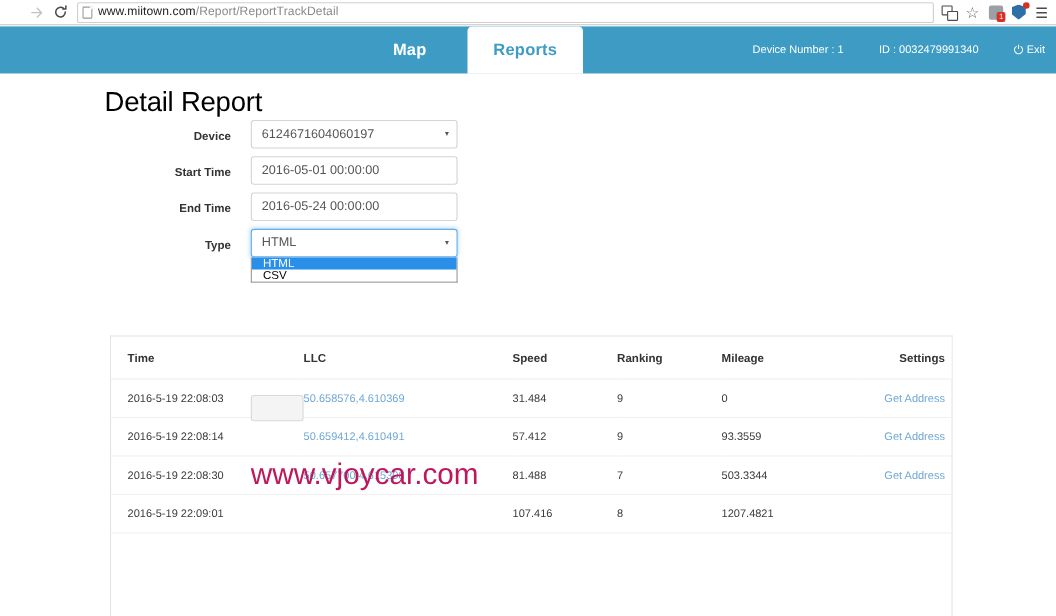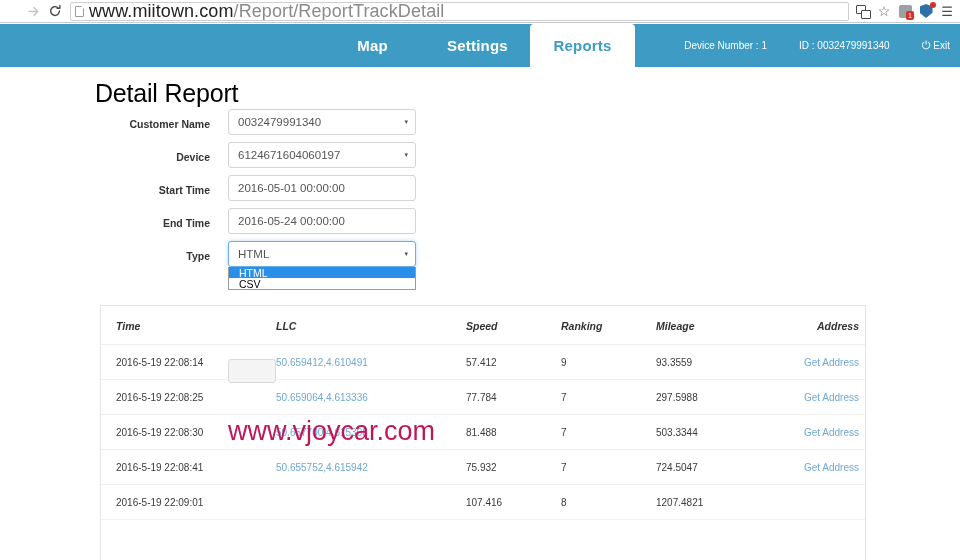--- a/index.html
+++ b/index.html
@@ -44,21 +44,21 @@
     margin-right: 5px;
     flex: 0 0 auto;
     position: relative;
   }
   #page-doc-icon:after {
     content: ""; position: absolute; right: -1px; top: -1px;
     border-left: 3px solid transparent;
     border-top: 3px solid #ffffff;
   }
   #url-text {
-    font-size: 18px; color: #222;
+    font-size: 11px; color: #222;
     white-space: nowrap;
     letter-spacing: 0.1px;
   }
   #url-text .dim { color: #8a8a8a; }
   .chrome-icon {
     width: 20px; height: 20px; margin-right: 1px;
     display: flex; align-items: center; justify-content: center;
     position: relative; flex: 0 0 auto;
   }
   #cast-icon:before {
@@ -203,21 +203,20 @@
     border: 1px solid #e4e4e4;
     border-bottom: none;
     overflow: hidden;
   }
   table { width: 100%; border-collapse: collapse; table-layout: fixed; }
   thead th {
     font-size: 10.5px; font-weight: bold; color: #333;
     text-align: left; padding: 14px 0 12px 0;
     border-bottom: 1px solid #eeeeee;
     background: #ffffff;
-    font-style: italic;
   }
   tbody td {
     font-size: 10px; color: #3a3a3a;
     padding: 12px 0 11px 0;
     border-bottom: 1px solid #f0f0f0;
     background: transparent;
   }
   .col-time   { width: 175px; padding-left: 15px !important; }
   .col-llc    { width: 190px; }
   .col-speed  { width: 95px; }
@@ -265,46 +264,38 @@
     </div>
   <div class="chrome-icon" id="shield-ext-icon">
       <span class="badge"></span>
     </div>
   <div class="chrome-icon" id="menu-icon">☰</div>
 </div>
 
 <div id="app-header" style="background: rgb(62, 156, 196);">
   <div id="nav-tabs">
     <div class="nav-tab">Map</div>
-    <div class="nav-tab">Settings</div>
     <div class="nav-tab active" style="color: rgb(62, 156, 196);">Reports</div>
   </div>
   <div id="header-right">
     <span>Device Number : 1</span>
     <span>ID : 0032479991340</span>
     <span id="exit-link">
       <span id="power-icon">⏻</span>
       <span>Exit</span>
     </span>
   </div>
 </div>
 
 <div id="page-body">
 
   <div id="page-title">Detail Report</div>
 
   <div id="report-form">
 
-    <div class="form-row">
-      <div class="form-label">Customer Name</div>
-      <div class="form-control select-control">
-        <span>0032479991340</span>
-        <span class="select-caret">▾</span>
-      </div>
-    </div>
 
     <div class="form-row">
       <div class="form-label">Device</div>
       <div class="form-control select-control">
         <span>6124671604060197</span>
         <span class="select-caret">▾</span>
       </div>
     </div>
 
     <div class="form-row">
@@ -339,54 +330,46 @@
 
   <div id="table-panel">
     <table>
       <thead>
         <tr>
           <th class="col-time">Time</th>
           <th class="col-llc">LLC</th>
           <th class="col-speed">Speed</th>
           <th class="col-rank">Ranking</th>
           <th class="col-mile">Mileage</th>
-          <th class="col-addr">Address</th>
+          <th class="col-addr">Settings</th>
         </tr>
       </thead>
       <tbody id="table-body">
+          <tr>
+            <td class="col-time">2016-5-19 22:08:03</td>
+            <td class="col-llc"><span class="llc-link">50.658576,4.610369</span></td>
+            <td class="col-speed">31.484</td>
+            <td class="col-rank">9</td>
+            <td class="col-mile">0</td>
+            <td class="col-addr"><span class="addr-link">Get Address</span></td>
+          </tr>
           <tr>
             <td class="col-time">2016-5-19 22:08:14</td>
             <td class="col-llc"><span class="llc-link">50.659412,4.610491</span></td>
             <td class="col-speed">57.412</td>
             <td class="col-rank">9</td>
             <td class="col-mile">93.3559</td>
             <td class="col-addr"><span class="addr-link">Get Address</span></td>
           </tr>
           <tr>
-            <td class="col-time">2016-5-19 22:08:25</td>
-            <td class="col-llc"><span class="llc-link">50.659064,4.613336</span></td>
-            <td class="col-speed">77.784</td>
-            <td class="col-rank">7</td>
-            <td class="col-mile">297.5988</td>
-            <td class="col-addr"><span class="addr-link">Get Address</span></td>
-          </tr>
-          <tr>
             <td class="col-time">2016-5-19 22:08:30</td>
             <td class="col-llc"><span class="llc-link">50.657700,4.615308</span></td>
             <td class="col-speed">81.488</td>
             <td class="col-rank">7</td>
             <td class="col-mile">503.3344</td>
-            <td class="col-addr"><span class="addr-link">Get Address</span></td>
-          </tr>
-          <tr>
-            <td class="col-time">2016-5-19 22:08:41</td>
-            <td class="col-llc"><span class="llc-link">50.655752,4.615942</span></td>
-            <td class="col-speed">75.932</td>
-            <td class="col-rank">7</td>
-            <td class="col-mile">724.5047</td>
             <td class="col-addr"><span class="addr-link">Get Address</span></td>
           </tr>
           <tr>
             <td class="col-time">2016-5-19 22:09:01</td>
             <td class="col-llc"></td>
             <td class="col-speed">107.416</td>
             <td class="col-rank">8</td>
             <td class="col-mile">1207.4821</td>
             <td class="col-addr"></td>
           </tr>

